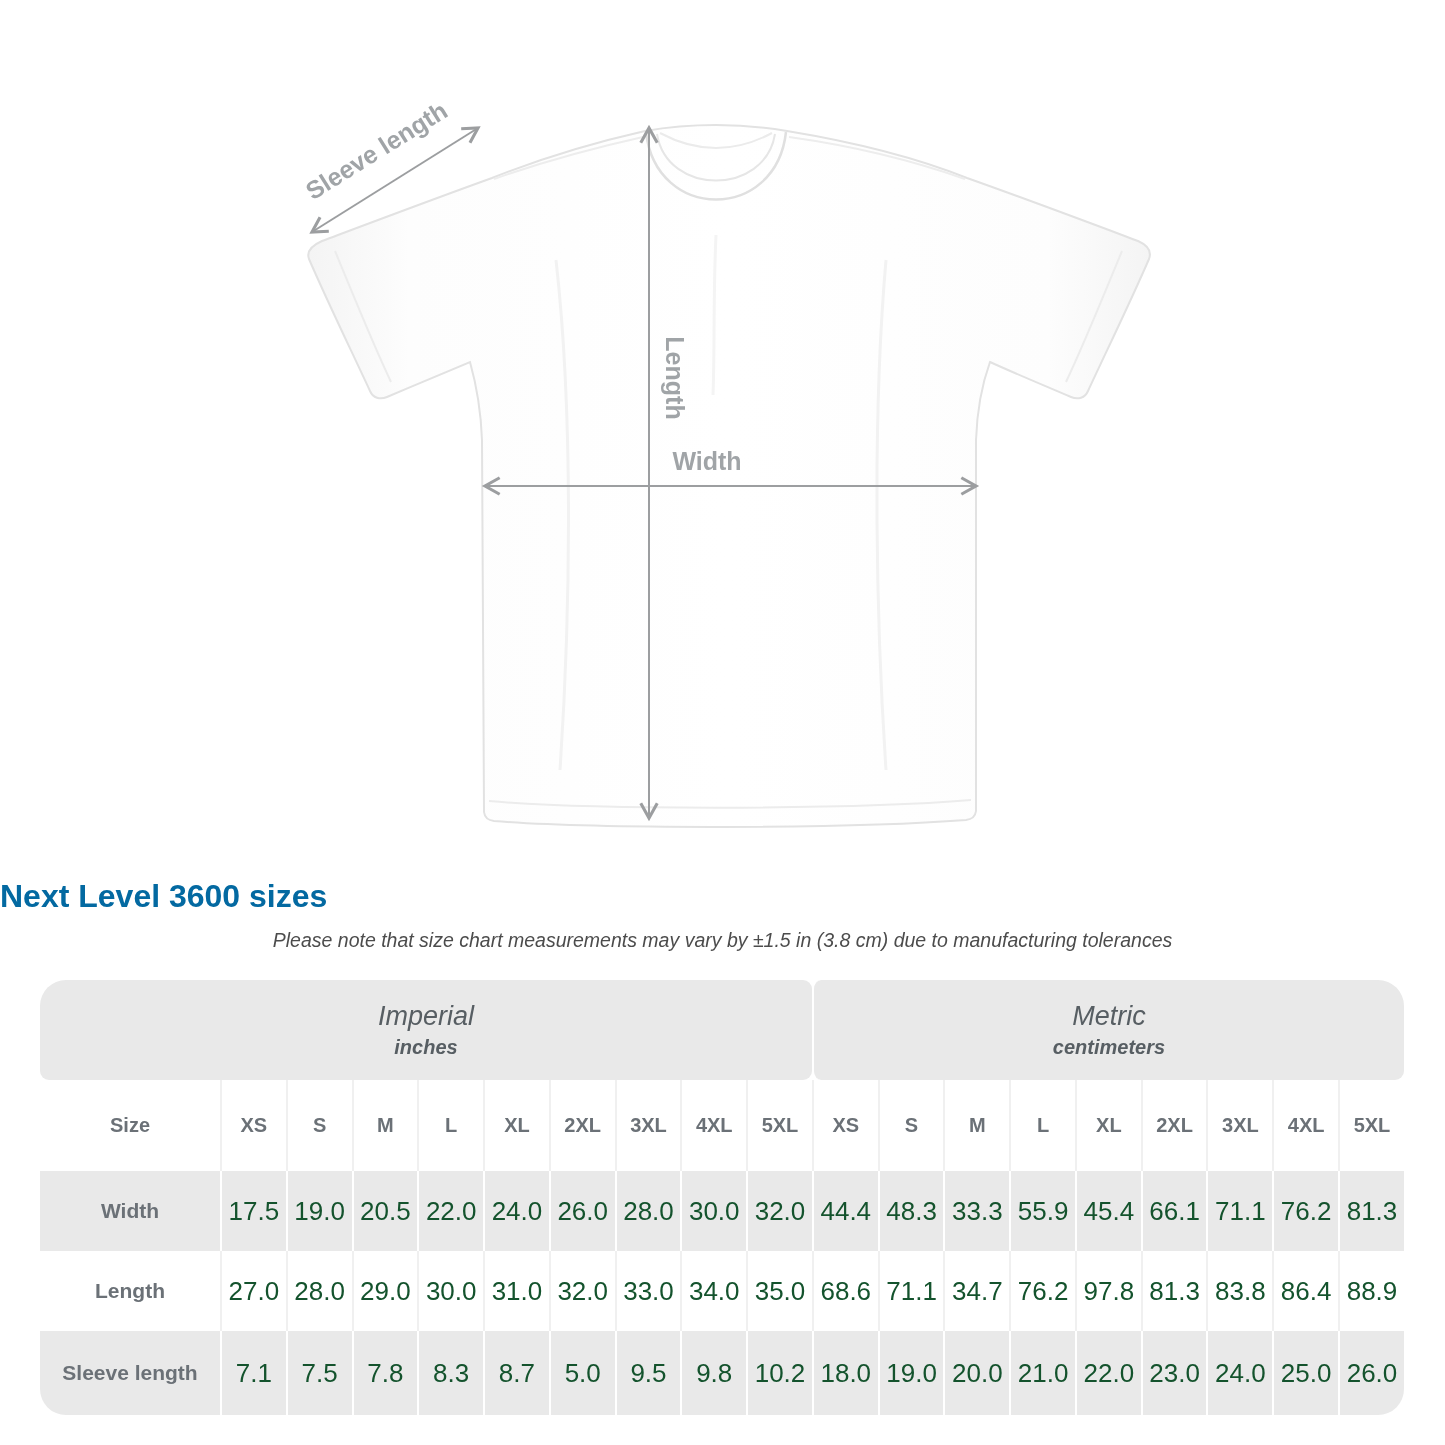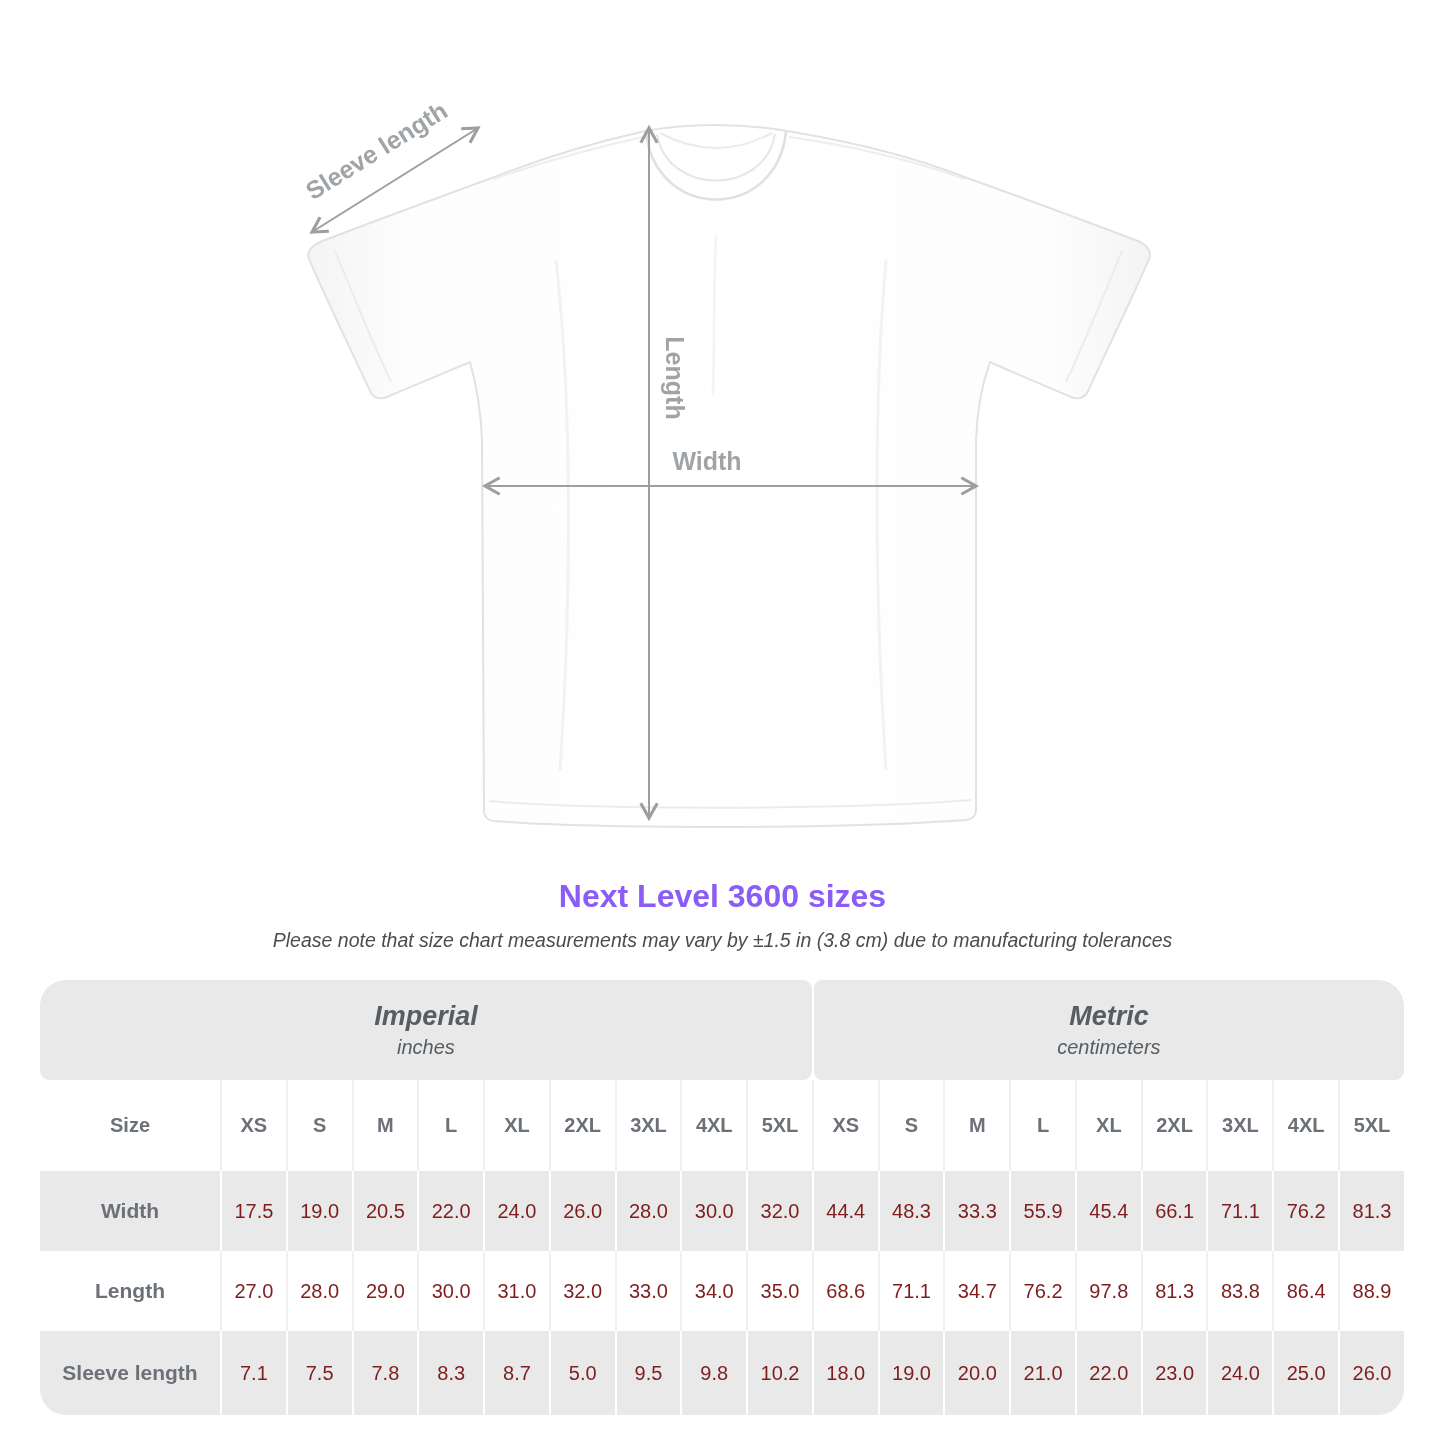--- a/index.html
+++ b/index.html
@@ -1,37 +1,37 @@
 <!DOCTYPE html>
 <html><head>
 <meta charset="utf-8">
 <style>
   html,body{margin:0;padding:0;background:#ffffff;}
   #canvas{position:relative;width:1445px;height:1445px;background:#ffffff;overflow:hidden;
           font-family:"Liberation Sans",sans-serif;}
   svg.diagram{position:absolute;left:0;top:0;}
 
-  .page-title{position:absolute;top:878px;left:0;width:100%;text-align:center;
-              font-size:32px;font-weight:700;color:#8b5cf6;}
+  .page-title{position:absolute;top:878px;left:0;width:100%;text-align:left;
+              font-size:32px;font-weight:700;color:#0369a1;}
   .page-subtitle{position:absolute;top:929px;left:0;width:100%;text-align:center;
                  font-size:19.5px;font-style:italic;color:#4c4c4c;}
 
   table.sizes{position:absolute;top:980px;left:40px;width:1364px;
               border-collapse:separate;border-spacing:0;table-layout:fixed;}
   table.sizes td{padding:0;text-align:center;vertical-align:middle;box-sizing:border-box;}
   col.lblcol{width:180px;}
 
   tr.unit td{height:100px;background:#e9e9e9;border-radius:9px;}
   tr.unit td.first{border-top-left-radius:26px;}
   tr.unit td.last{border-top-right-radius:26px;border-left:2px solid #ffffff;}
-  .unit-name{font-size:27px;font-weight:700;font-style:italic;color:#575e63;line-height:1.15;}
-  .unit-sub{font-size:20px;font-style:italic;color:#575e63;margin-top:3px;}
+  .unit-name{font-size:27px;font-weight:400;font-style:italic;color:#575e63;line-height:1.15;}
+  .unit-sub{font-size:20px;font-style:italic;color:#575e63;margin-top:3px;font-weight:bold;}
 
   tr.sizes-row td{height:91px;font-size:20px;font-weight:700;color:#6b7177;}
-  tr.data td{height:80px;font-size:20px;color:#7f1d1d;}
+  tr.data td{height:80px;font-size:26px;color:#14532d;}
   tr.data td.lbl{font-weight:700;font-size:21px;color:#6b7177;}
   tr.last td{height:84px;}
 
   tr.band td{background:#e9e9e9;}
   tr.band td + td{border-left:2px solid #ffffff;}
   tr.plain td{background:#ffffff;}
   tr.plain td + td{border-left:2px solid #f0f0f0;}
 
   tr.last td:first-child{border-bottom-left-radius:26px;}
   tr.last td:last-child{border-bottom-right-radius:26px;}

